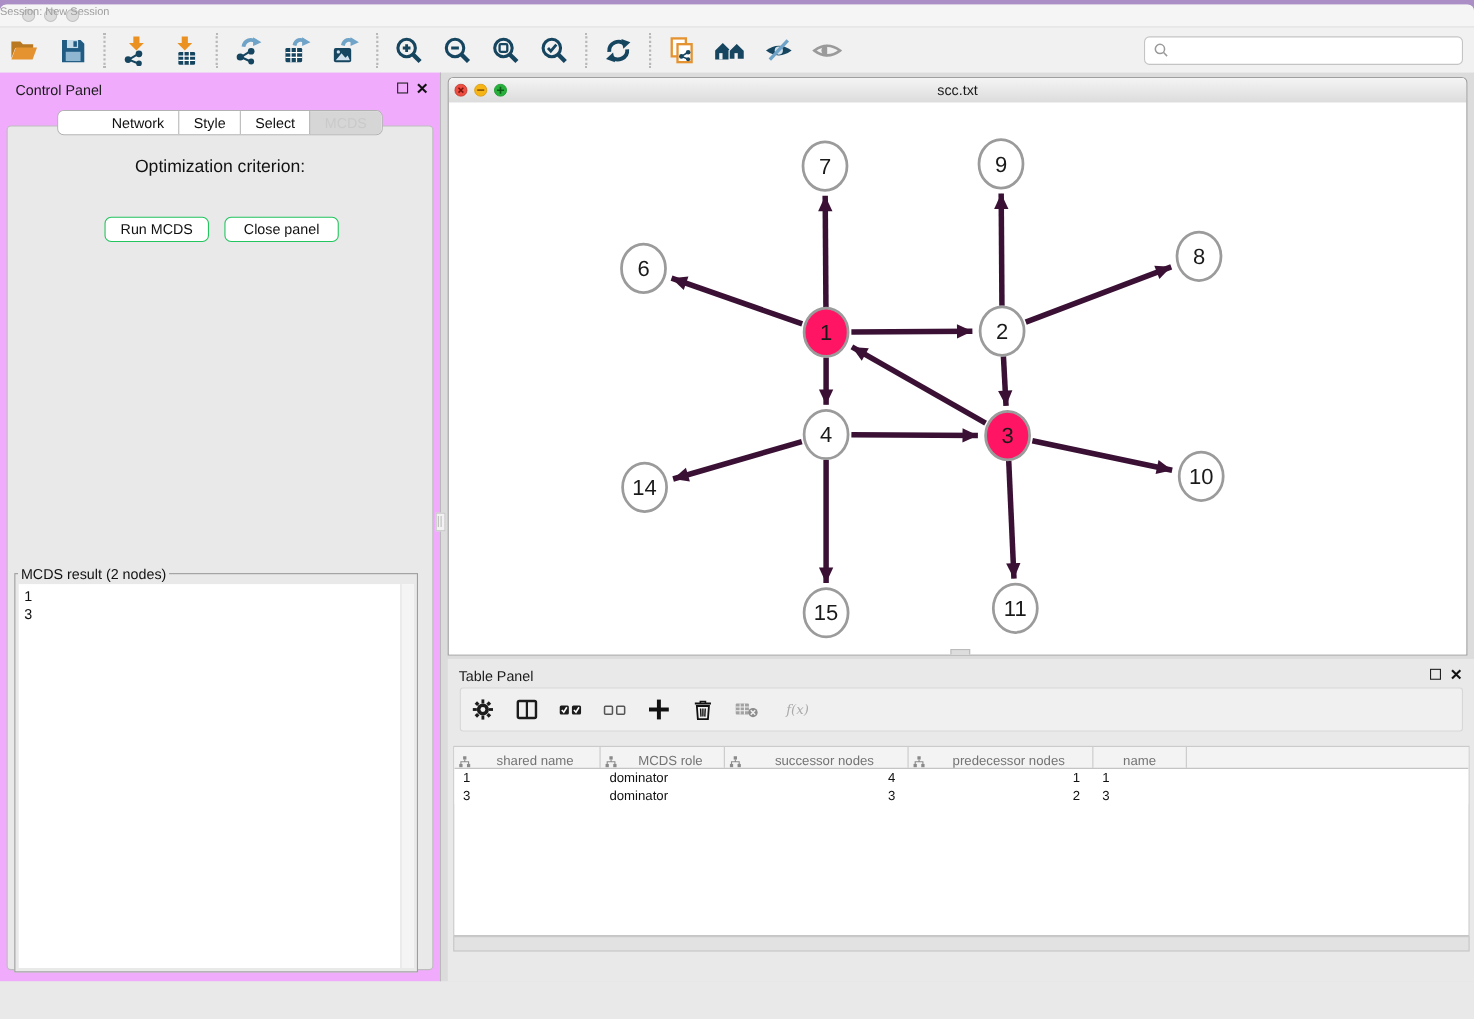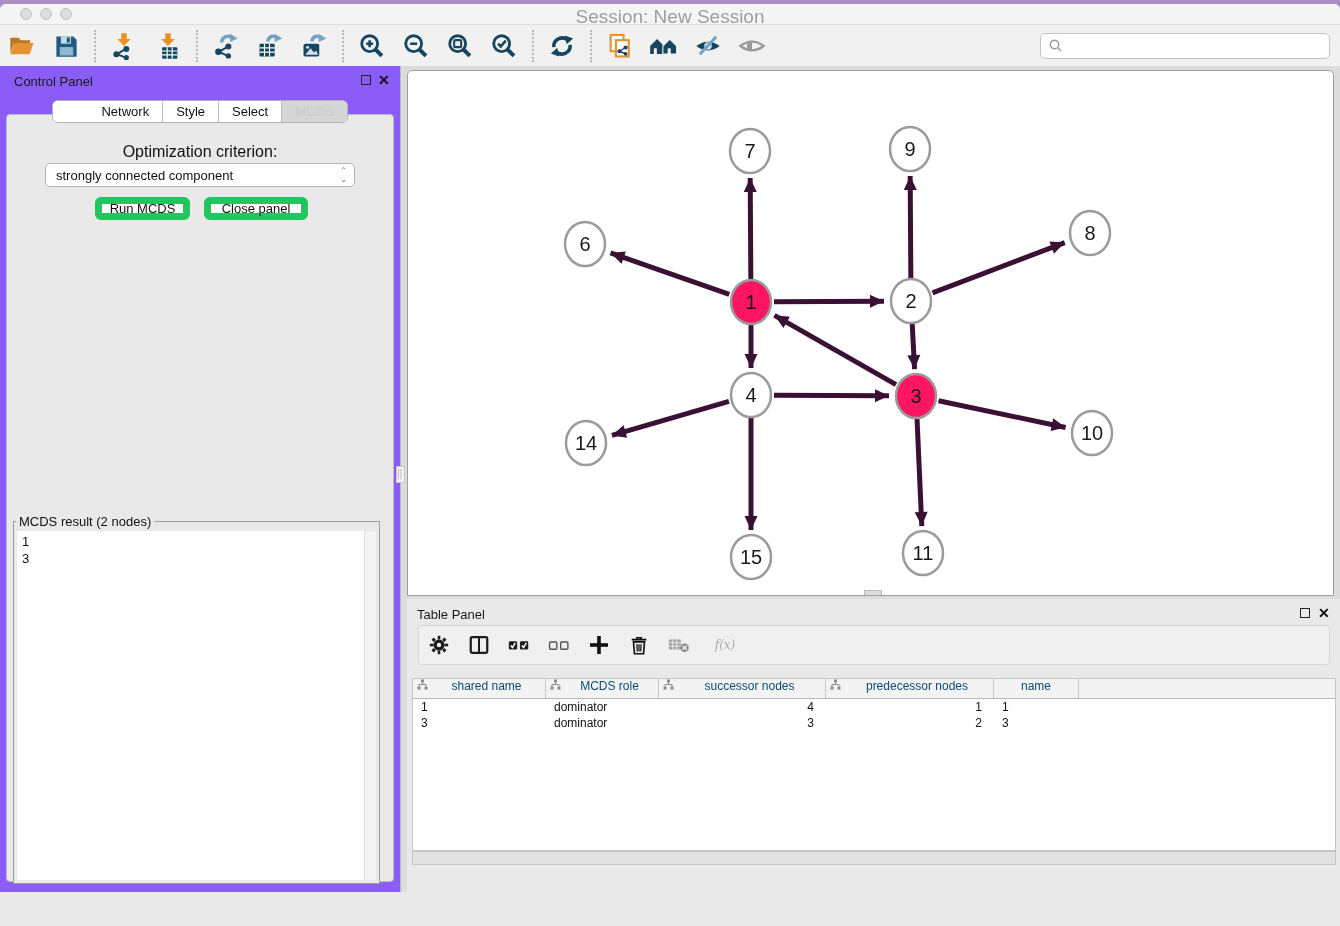--- a/index.html
+++ b/index.html
@@ -3,45 +3,45 @@
 <meta charset="utf-8">
 <style>
   html,body{margin:0;padding:0;background:#aa8ec5;font-family:"Liberation Sans",sans-serif;}
   .stage{position:relative;width:1340px;height:926px;overflow:hidden;background:#aa8ec5;}
   .abs{position:absolute;}
   .app{position:absolute;left:0;top:4px;width:1340px;height:922px;background:#e9e9e9;border-radius:6px 6px 0 0;overflow:hidden;}
 
   
   .titlebar{position:absolute;left:0;top:0;width:100%;height:20px;background:#f5f5f5;}
   .tl{position:absolute;top:4px;width:12px;height:12px;border-radius:50%;background:#dcdcdc;border:1px solid #c2c2c2;box-sizing:border-box;}
-  .win-title{position:absolute;top:2px;left:0;width:100%;text-align:center;font-size:19px;color:#9e9e9e;}
+  .win-title{position:absolute;top:2px;left:0;width:100%;font-size:10px;color:#9e9e9e;}
 
   
   .toolbar{position:absolute;left:0;top:20px;width:100%;height:42px;background:#f1f1f1;border-top:1px solid #e2e2e2;border-bottom:1px solid #cfcfcf;display:flex;align-items:center;}
   .tb-ic{width:30px;height:30px;margin:0 7px;display:flex;align-items:center;justify-content:center;flex:0 0 auto;}
   .tb-sep{width:0;height:32px;border-left:2px dotted #b8b8b8;margin:0 6px;flex:0 0 auto;}
   .searchbox{position:absolute;right:10px;top:8px;width:288px;height:24px;background:#fff;border:1px solid #c4c4c4;border-radius:5px;display:flex;align-items:center;}
   .searchbox input{border:none;outline:none;flex:1;font-size:13px;background:transparent;height:20px;}
 
   
-  .cpanel{position:absolute;left:0;top:62px;width:401px;height:826px;background:#8b5cf6;border-right:1px solid #b9b9b9;box-sizing:border-box;}
+  .cpanel{position:absolute;left:0;top:62px;width:401px;height:826px;background:#f0abfc;border-right:1px solid #b9b9b9;box-sizing:border-box;}
   .panel-head{position:absolute;left:0;top:0;width:100%;height:30px;}
   .panel-title{position:absolute;left:14px;top:8px;font-size:13px;color:#1a1a1a;}
   .ph-float{position:absolute;top:9px;width:10px;height:10px;border:1.6px solid #222;box-sizing:border-box;}
   .ph-close{position:absolute;top:7px;font-size:14px;font-weight:bold;color:#111;line-height:14px;}
   .cp-tabs{position:absolute;left:0;top:34px;width:100%;display:flex;justify-content:center;z-index:3;}
   .seg{display:flex;border:1px solid #b2b2b2;border-radius:6px;overflow:hidden;background:#fff;}
   .seg .tab{padding:3px 13px;font-size:13px;background:#fff;color:#111;border-left:1px solid #b9b9b9;cursor:default;}
   .seg .tab:first-child{border-left:none;padding-left:48px;}
   .seg .tab.sel{background:#d6d6d6;color:#cacaca;}
   .cp-body{position:absolute;left:6px;top:48px;width:388px;height:768px;border:1px solid #bdbdbd;border-radius:4px;background:#e9e9e9;box-sizing:border-box;}
   .opt-label{position:absolute;left:0;top:28px;width:100%;text-align:center;font-size:16px;color:#111;}
   .cp-select{position:absolute;left:38px;top:48px;width:310px;height:24px;background:#fff;border:1px solid #b3b3b3;border-radius:5px;box-sizing:border-box;font-size:13px;display:flex;align-items:center;padding-left:10px;color:#111;}
   .stepper{position:absolute;right:7px;top:2px;color:#6e6e6e;font-size:8px;line-height:9px;text-align:center;}
-  .cp-btn{position:absolute;top:82px;height:23px;background:#fff;border:7px solid #22c55e;border-radius:6px;font-size:13px;color:#111;display:flex;align-items:center;justify-content:center;box-sizing:border-box;}
+  .cp-btn{position:absolute;top:82px;height:23px;background:#fff;border:1px solid #22c55e;border-radius:6px;font-size:13px;color:#111;display:flex;align-items:center;justify-content:center;box-sizing:border-box;}
   fieldset.mcds{position:absolute;left:6px;top:399px;width:365px;height:368px;border:1px solid #9d9d9d;margin:0;padding:0;background:#e9e9e9;}
   fieldset.mcds legend{font-size:13px;color:#111;margin-left:2px;padding:0 3px;}
   .mcds-text{position:absolute;left:3px;top:2px;right:3px;bottom:3px;background:#fff;overflow:hidden;}
   .mcds-lines{position:absolute;left:5px;top:2px;font-size:13px;line-height:17px;color:#111;white-space:pre-line;}
   .mcds-scroll{position:absolute;right:0;top:0;width:11px;height:100%;background:#f4f4f4;border-left:1px solid #e2e2e2;}
 
   
   .rregion{position:absolute;left:401px;top:62px;width:939px;height:826px;background:#dcdcdc;}
   .split-handle{position:absolute;left:-5px;top:400px;width:9px;height:17px;background:#f2f2f2;border:1px solid #c6c6c6;box-sizing:border-box;z-index:5;}
 
@@ -52,21 +52,21 @@
   .net-body{position:absolute;left:0;top:22px;right:0;bottom:0;background:#fff;}
   .sash{position:absolute;left:456px;bottom:-3px;width:16px;height:6px;background:#ddd;border:1px solid #bbb;}
 
   
   .tpanel{position:absolute;left:6px;top:533px;width:933px;height:293px;background:#e9e9e9;}
   .tp-toolbar{position:absolute;left:11px;top:26px;width:912px;height:40px;background:#f0f0f0;border:1px solid #d7d7d7;border-radius:3px;box-sizing:border-box;display:flex;align-items:center;}
   .tp-ic{width:30px;height:28px;margin:0 5px;display:flex;align-items:center;justify-content:center;}
   .fx{font-family:"DejaVu Serif",serif;font-style:italic;color:#aaa;font-size:12px;}
   .ttable{position:absolute;left:5px;top:79px;width:924px;height:173px;background:#fff;border:1px solid #c6c6c6;box-sizing:border-box;overflow:hidden;}
   .thead{display:flex;height:19px;border-bottom:1px solid #b9b9b9;background:#f3f3f3;}
-  .th{display:flex;align-items:flex-start;border-right:1px solid #c9c9c9;box-sizing:border-box;font-size:12px;color:#0c4a6e;position:relative;}
+  .th{display:flex;align-items:flex-end;border-right:1px solid #c9c9c9;box-sizing:border-box;font-size:12px;color:#737373;position:relative;}
   .th .lbl{flex:1;text-align:center;}
   .th svg{margin-left:4px;flex:0 0 auto;}
   .trow{display:flex;height:16px;background:#fff;}
   .td{font-size:12px;color:#111;box-sizing:border-box;padding-top:1px;}
   .hscroll{position:absolute;left:5px;top:252px;width:924px;height:14px;background:#e2e2e2;border:1px solid #c6c6c6;box-sizing:border-box;}
   .tp-tabs{position:absolute;left:0;top:270px;width:100%;display:flex;justify-content:center;}
 
   
   .statusbar{position:absolute;left:0;bottom:0;width:100%;height:34px;background:#ececec;border-top:1px solid #c0c0c0;box-sizing:border-box;}
   .sb-left{position:absolute;left:11px;top:5px;width:28px;height:24px;background:#f6f6f6;border:1px solid #b9b9b9;box-sizing:border-box;display:flex;align-items:center;justify-content:center;}
@@ -257,24 +257,20 @@
     <div class="cp-tabs">
       <div class="seg" id="cp-tab-seg">
             <div class="tab">Network</div>
             <div class="tab">Style</div>
             <div class="tab">Select</div>
             <div class="tab sel">MCDS</div>
           </div>
     </div>
     <div class="cp-body">
       <div class="opt-label">Optimization criterion:</div>
-      <div class="cp-select">
-        <span>strongly connected component</span>
-        <span class="stepper">⌃<br>⌄</span>
-      </div>
       <button class="cp-btn" style="left:88px;width:95px">Run MCDS</button>
       <button class="cp-btn" style="left:197px;width:104px">Close panel</button>
       <fieldset class="mcds">
         <legend>MCDS result (2 nodes)</legend>
         <div class="mcds-text">
           <div class="mcds-lines" id="mcds-lines">1
 3</div>
           <div class="mcds-scroll"></div>
         </div>
       </fieldset>
@@ -283,20 +279,33 @@
 
   <div class="rregion">
     <div class="split-handle">
       <svg width="6" height="14" viewBox="0 0 6 14" style="margin:0 0 0 0">
             <line x1="1.5" y1="2" x2="1.5" y2="12" stroke="#bdbdbd" stroke-width="1"></line>
             <line x1="4" y1="2" x2="4" y2="12" stroke="#bdbdbd" stroke-width="1"></line>
           </svg>
     </div>
 
     <div class="netwin">
+      <div class="net-titlebar">
+        <svg class="abs" style="left:5px;top:5px" width="52" height="12" viewBox="0 0 52 12">
+          <circle cx="6" cy="6" r="5.5" fill="#ee4d42" stroke="#c23a30" stroke-width="0.8"></circle>
+          <line x1="3.8" y1="3.8" x2="8.2" y2="8.2" stroke="#7e150d" stroke-width="1.4"></line>
+              <line x1="8.2" y1="3.8" x2="3.8" y2="8.2" stroke="#7e150d" stroke-width="1.4"></line>
+          <circle cx="24" cy="6" r="5.5" fill="#f7b415" stroke="#d99c12" stroke-width="0.8"></circle>
+          <line x1="20.8" y1="6" x2="27.2" y2="6" stroke="#8f5e06" stroke-width="1.6"></line>
+          <circle cx="42" cy="6" r="5.5" fill="#27b13c" stroke="#1e9a31" stroke-width="0.8"></circle>
+          <line x1="38.8" y1="6" x2="45.2" y2="6" stroke="#0d5c18" stroke-width="1.5"></line>
+              <line x1="42" y1="2.8" x2="42" y2="9.2" stroke="#0d5c18" stroke-width="1.5"></line>
+        </svg>
+        <div class="net-title">scc.txt</div>
+      </div>
       <div class="net-body">
         <svg id="graph-svg" width="925" height="503" viewBox="0 0 925 503">
           <defs>
             <marker id="arrow" markerUnits="userSpaceOnUse" markerWidth="16" markerHeight="15" refX="14" refY="0" orient="auto" viewBox="-1 -7.5 16 15">
               <path d="M0,-6.5 L14,0 L0,6.5 Z" fill="#3a1135"></path>
             </marker>
           </defs>
         <line x1="342.84768545925334" y1="186.0005043472541" x2="342.1788040260939" y2="84.99940794017996" stroke="#3a1135" stroke-width="5" marker-end="url(#arrow)"></line>
               <line x1="321.28718253123094" y1="201.4135938964542" x2="202.48895963725064" y2="159.90578107807553" stroke="#3a1135" stroke-width="5" marker-end="url(#arrow)"></line>
               <line x1="365.99955079441025" y1="208.85625280753493" x2="476.00052732830096" y2="208.16874670419813" stroke="#3a1135" stroke-width="5" marker-end="url(#arrow)"></line>

